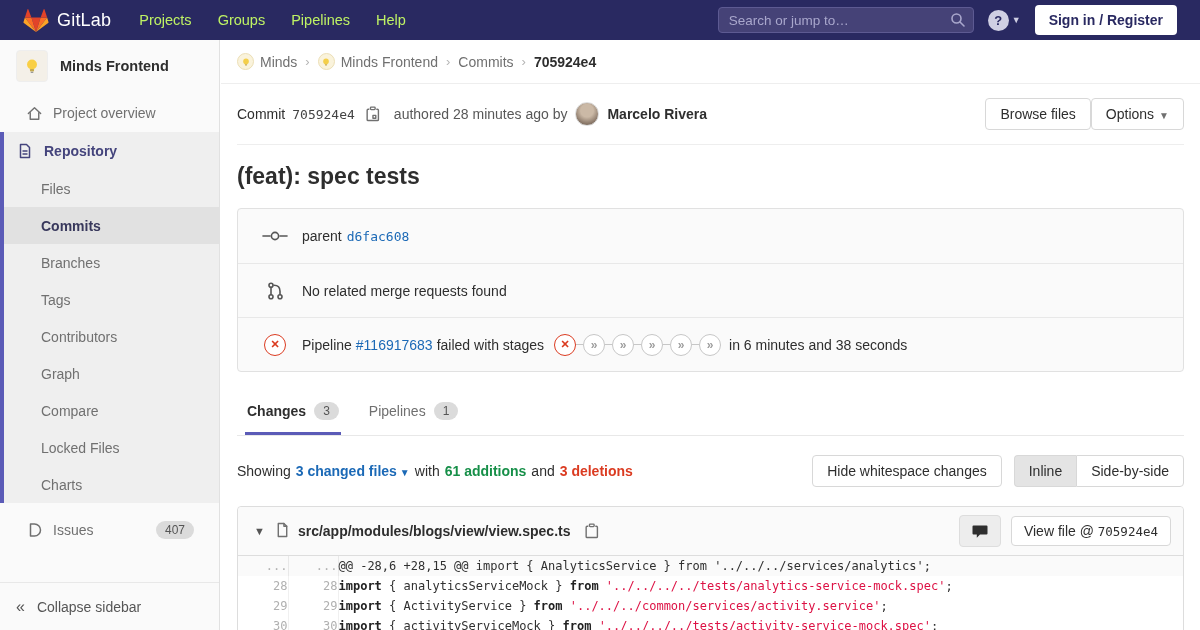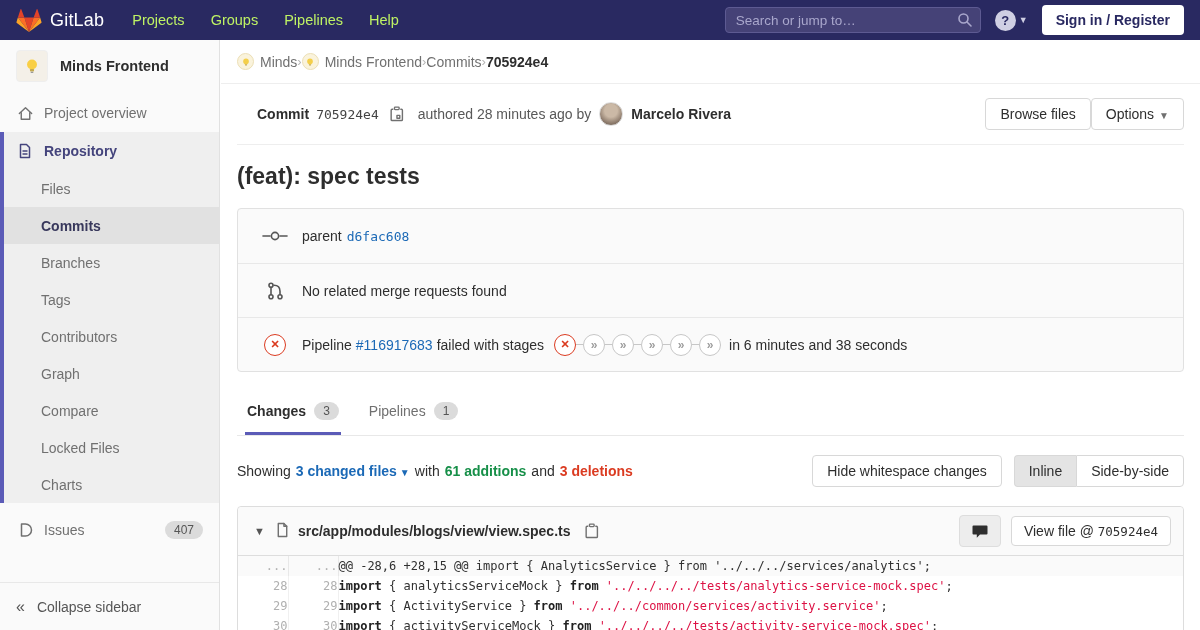--- a/index.html
+++ b/index.html
@@ -3,21 +3,21 @@
 <meta charset="utf-8">
 <style>
   * { margin:0; padding:0; box-sizing:border-box; }
   html,body { width:1200px; height:630px; overflow:hidden; }
   body { font-family:"Liberation Sans", sans-serif; font-size:14px; color:#2e2e2e; background:#fff; position:relative; }
   a { text-decoration:none; color:inherit; cursor:pointer; }
   button { font-family:inherit; cursor:pointer; }
 
   
   .navbar { position:absolute; top:0; left:0; right:0; height:40px; background:var(--navbar-bg,#292961);
-            display:flex; align-items:center; justify-content:space-between; padding:0 16px; z-index:10; }
+            display:flex; align-items:center; justify-content:space-between; padding:0 23px; z-index:10; }
   .nav-left { display:flex; align-items:center; gap:28px; }
   .brand { display:flex; align-items:center; gap:8px; }
   .brand svg { width:26px; height:25px; }
   .brand-text { color:#fff; font-size:18px; font-weight:500; letter-spacing:.2px; }
   .nav-links { display:flex; align-items:center; gap:26px; }
   .nav-link { color:#bef264; font-size:14.5px; }
   .nav-right { display:flex; align-items:center; gap:14px; }
   .search-box { position:relative; width:256px; height:26px; }
   .search-box input { width:100%; height:100%; background:#454277; border:1px solid #5d5a92; border-radius:4px;
                       color:#e6e4f4; font-size:13.5px; padding:0 30px 0 10px; outline:none; font-family:inherit; }
@@ -29,47 +29,47 @@
   .nav-chev { color:#cfcfe3; font-size:9px; }
   .signin { background:#fff; color:#292961; font-weight:700; font-size:14px; border:none; border-radius:4px;
             padding:7px 14px; }
 
   
   .sidebar { position:absolute; top:40px; left:0; bottom:0; width:220px; background:#fafafa; border-right:1px solid #e1e1e1; }
   .project-ctx { display:flex; align-items:center; gap:12px; padding:10px 16px 12px; }
   .proj-avatar { width:32px; height:32px; border-radius:4px; background:#f4f0e8; border:1px solid #eee;
                  display:flex; align-items:center; justify-content:center; }
   .proj-name { font-weight:700; font-size:14.5px; color:#2e2e2e; }
-  .side-item { display:flex; align-items:center; gap:10px; padding:10px 16px; color:#707070; font-size:14px; height:38px; }
+  .side-item { display:flex; align-items:center; gap:10px; padding:10px 25px; color:#707070; font-size:14px; height:38px; }
   .side-item .icon16 { width:18px; display:flex; justify-content:center; color:#707070; }
   .repo-section { border-left:4px solid var(--accent,#5b5bb7); background:#efefef; }
   .repo-section .side-item { padding-left:12px; }
   .repo-head { color:var(--accent-dark,#44447c); font-weight:700; }
   .repo-sub .side-item { padding-left:37px; height:37px; }
   .repo-sub .side-item.active { background:#e1e1e1; color:#38385c; font-weight:700; }
   .issues-row { justify-content:flex-start; position:relative; margin-top:8px; }
   .badge-pill { background:#dbdbdb; color:#555; border-radius:10px; font-size:12px; padding:2px 9px;
                 margin-left:auto; font-weight:400; }
   .collapse-btn { position:absolute; bottom:0; left:0; right:0; height:48px; border-top:1px solid #e8e8e8;
                   display:flex; align-items:center; gap:12px; padding:0 16px; color:#555; font-size:14px; cursor:pointer; }
   .collapse-icon { font-size:16px; color:#555; }
 
   
   .main { position:absolute; top:40px; left:221px; right:0; bottom:0; background:#fff; overflow:hidden; }
-  .breadcrumb { height:44px; display:flex; align-items:center; gap:0; padding:0 16px; border-bottom:1px solid #eee;
+  .breadcrumb { height:44px; display:flex; align-items:center; gap:8px; padding:0 16px; border-bottom:1px solid #eee;
                 color:#707070; font-size:14px; }
   .crumb { display:flex; align-items:center; gap:6px; }
   .crumb-avatar { width:17px; height:17px; border-radius:50%; background:#faf3dc; border:1px solid #ecdfb6;
                   display:flex; align-items:center; justify-content:center; }
   .crumb-sep { color:#b5b5b5; font-size:13px; }
   .crumb-current { color:#2e2e2e; font-weight:700; }
   .content { padding:0 16px; }
 
   .commit-header { display:flex; align-items:center; padding:14px 0; border-bottom:1px solid #eee; }
-  .commit-label { font-weight:700; margin-right:7px;margin-left:20px; }
+  .commit-label { font-weight:400; margin-right:7px; }
   .mono { font-family:"DejaVu Sans Mono", monospace; }
   .commit-sha { font-size:13px; color:#444; }
   .icon-btn { background:none; border:none; padding:0 0 0 10px; display:inline-flex; align-items:center; }
   .authored { color:#585858; margin-left:14px; margin-right:8px; }
   .author-avatar { width:24px; height:24px; border-radius:50%;
                    background:radial-gradient(circle at 50% 35%, #cbb9a6 0 35%, #8c7a6b 70%, #5f5248 100%);
                    margin-right:8px; border:1px solid #ddd; }
   .author-name { font-weight:700; }
   .header-actions { margin-left:auto; display:flex; gap:0; }
   .btn { background:#fff; border:1px solid #d8d8d8; border-radius:4px; padding:7px 14px; font-size:14px; color:#2e2e2e; }

